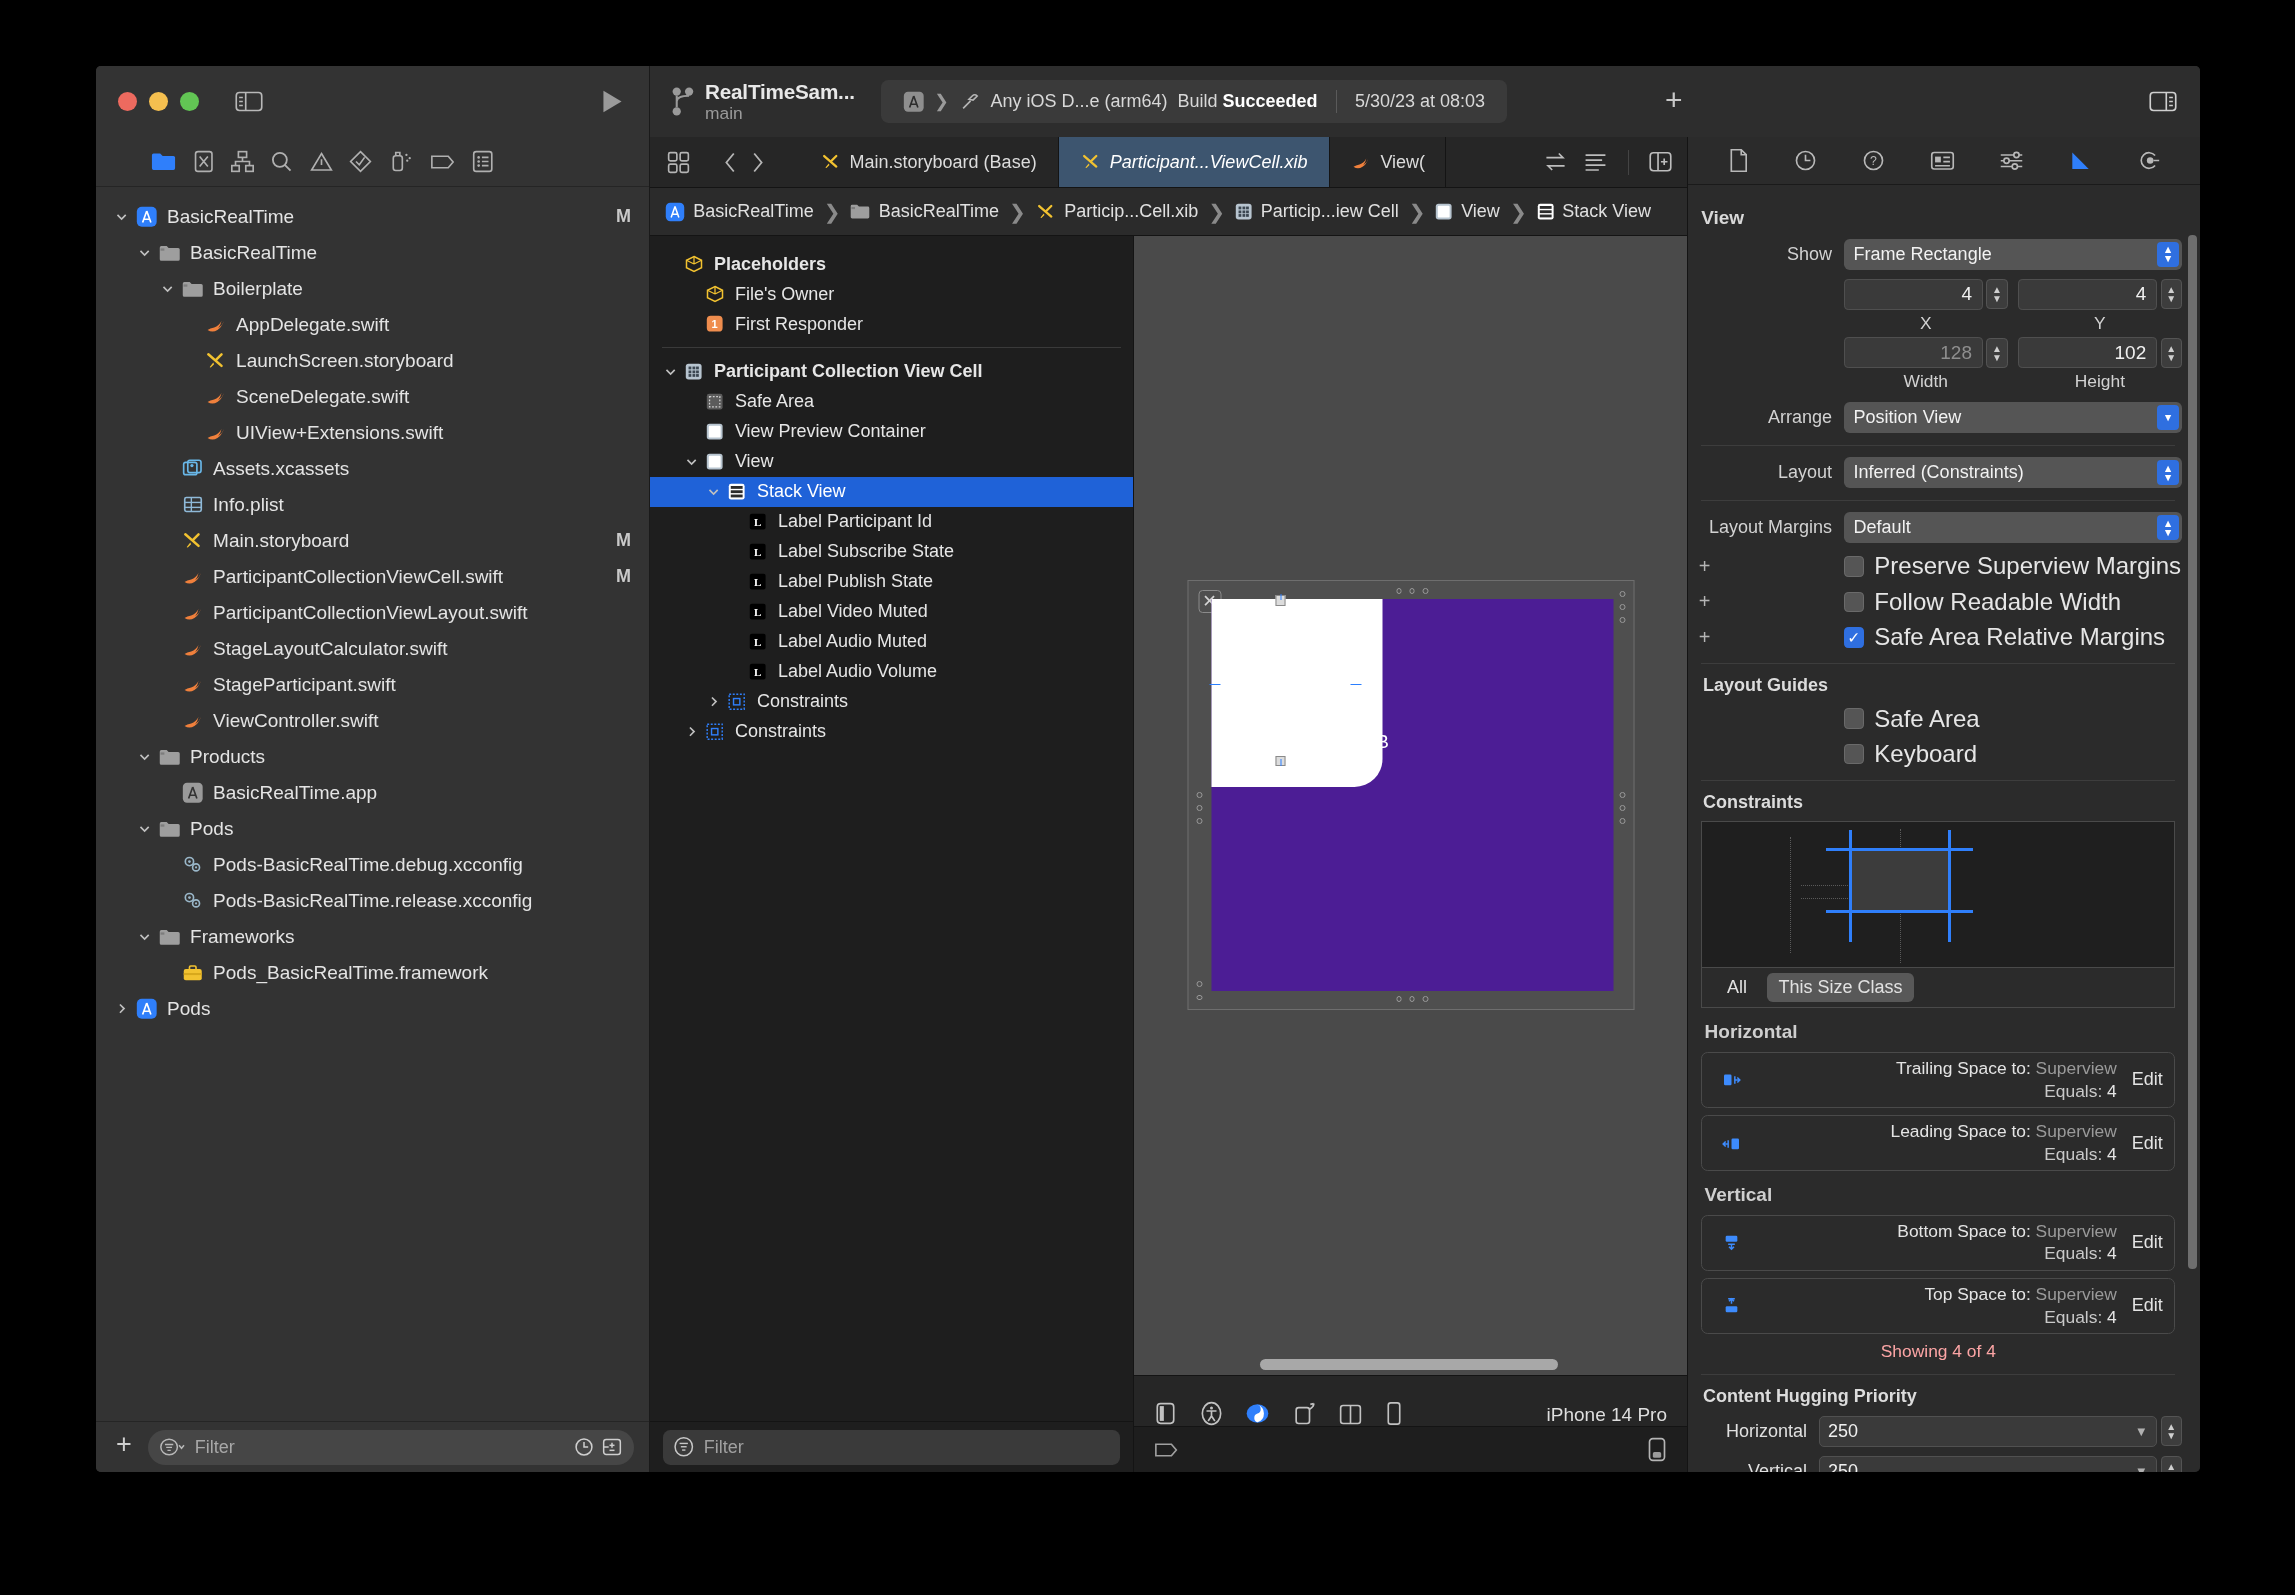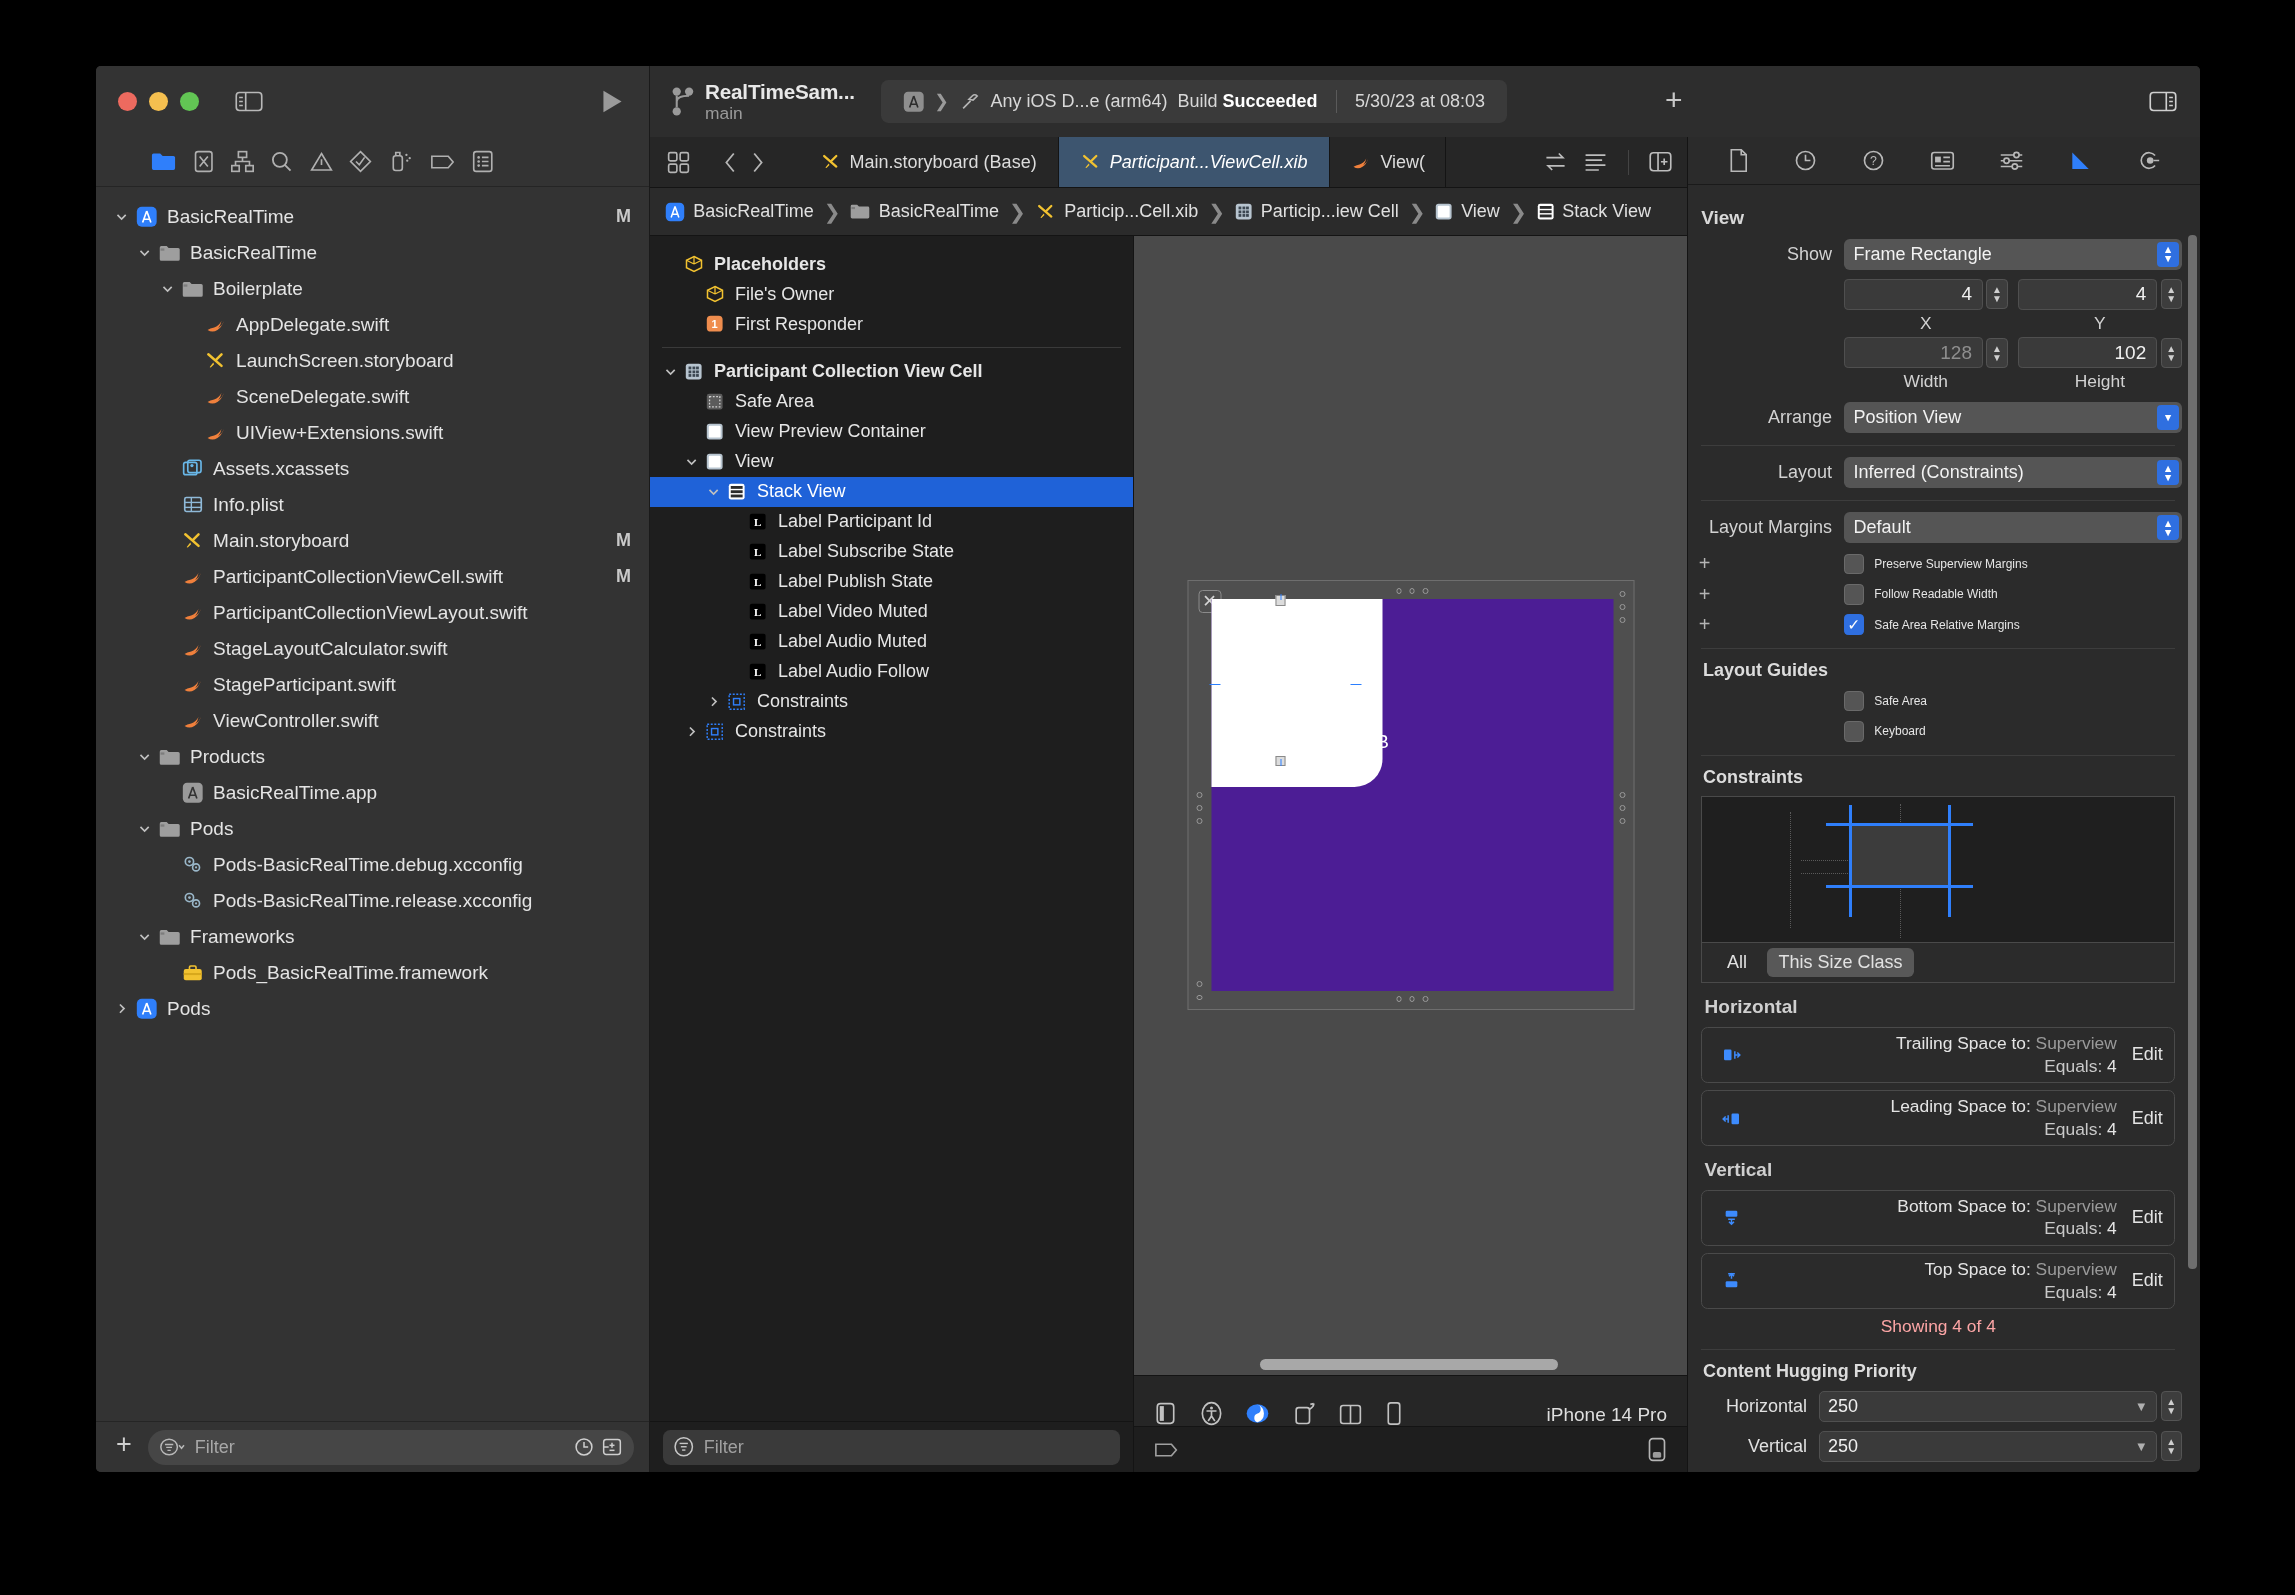--- a/index.html
+++ b/index.html
@@ -392,21 +392,21 @@
   .checkbox {
     width: 20.7px; height: 20.7px; border-radius: 4.1px;
     background: #555; border: 0.8px solid #6a6a6a;
     flex-shrink: 0; margin-right: 10px;
   }
   .checkbox.on {
     background: #2f6fe0; border-color: #2f6fe0;
     color: #fff; font-size: 15.7px;
     display: flex; align-items: center; justify-content: center;
   }
-  .cblabel { color: #e6e6e6; font-size: 12px; }
+  .cblabel { color: #e6e6e6; font-size: 24px; }
   .sub-head { color: #dcdcdc; font-size: 18px; font-weight: bold; margin: 5px 0 8.3px 8.3px;}
   .constraint-diagram {
     margin: 3.3px 6.6px 0 6.6px;
     border: 0.8px solid #4a4a4a;
     background: #1f1f1f;
     height: 147px;
     position: relative;
   }
   .cd-box {
     position: absolute; left: 149px; top: 26.5px;
@@ -1261,21 +1261,21 @@
               </div>
               <div class="orow">
                 <span style="width:74px;flex-shrink:0"></span>
                 <span class="otwist empty"></span>
                 <span class="oicon">
                   <svg width="17.4" height="17.4" viewBox="0 0 22 22" style="font-size:22px">
                     <rect x="1" y="1" width="20" height="20" rx="2.5" fill="#000000"></rect>
                     <text x="11" y="16.5" font-size="14" fill="#ffffff" text-anchor="middle" font-family="Liberation Serif" font-weight="bold">L</text>
                   </svg>
                 </span>
-                <span>Label Audio Follow</span>
+                <span>Label Audio Volume</span>
               </div>
               <div class="orow">
                 <span style="width:53px;flex-shrink:0"></span>
                 <span class="otwist">
                   <svg width="13.2" height="13.2" viewBox="0 0 16 16">
                     <path d="M6 3 L11 8 L6 13" fill="none" stroke="#c0c0c0" stroke-width="2"></path>
                   </svg>
                 </span>
                 <span class="oicon">
                   <svg width="17.4" height="17.4" viewBox="0 0 22 22">

